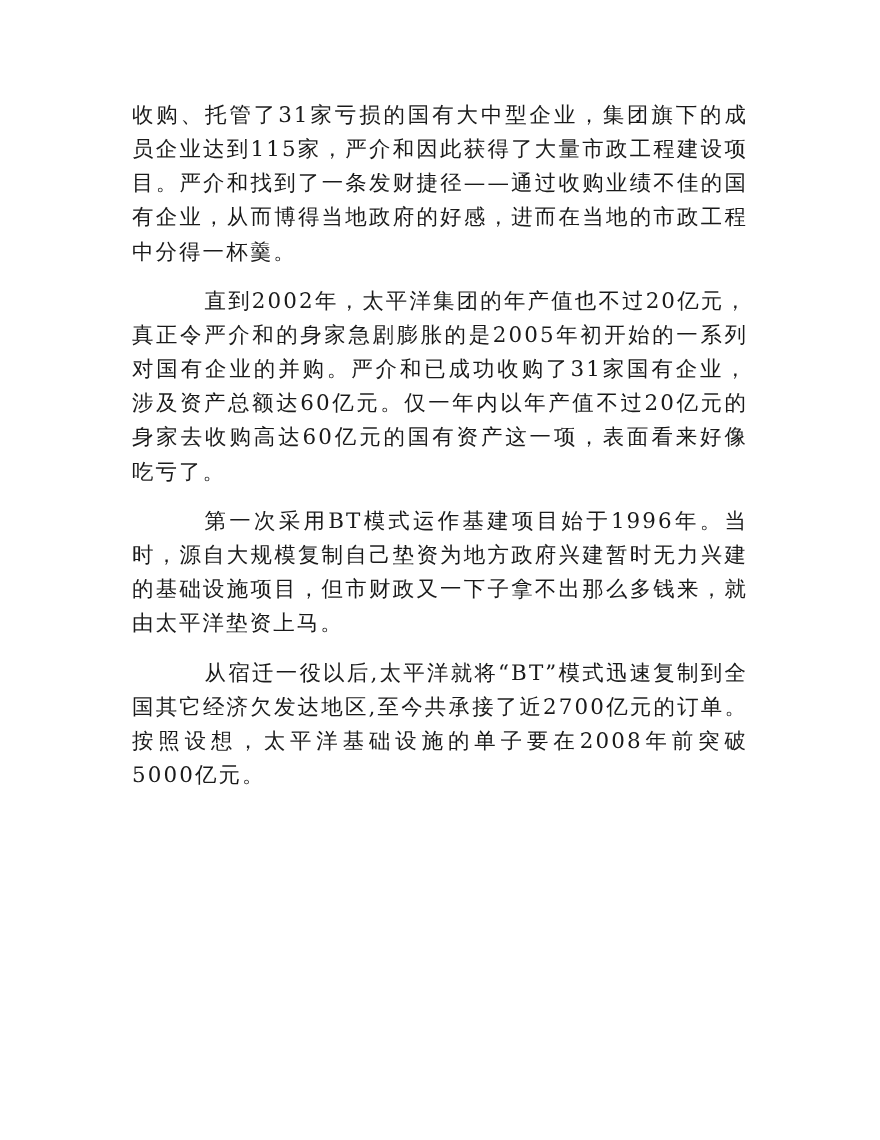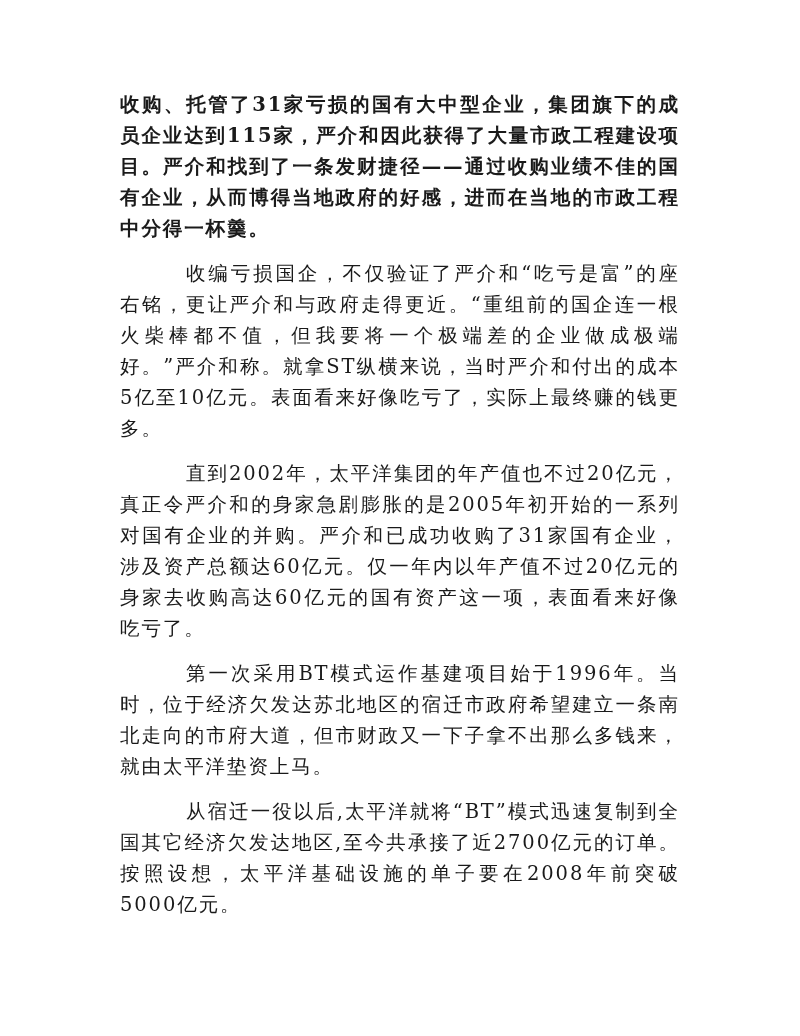--- a/index.html
+++ b/index.html
@@ -27,25 +27,23 @@
     line-height: 31px;
     letter-spacing: 1.9px;
     text-align: justify;
     text-justify: inter-character;
   }
   .para.indent {
     text-indent: 66px;
   }
   .para.first {
     text-indent: 0;
-    font-weight: bold;
   }
 </style>
 </head>
 <body>
 
 <div class="page">
   <p class="para first">收购、托管了31家亏损的国有大中型企业，集团旗下的成员企业达到115家，严介和因此获得了大量市政工程建设项目。严介和找到了一条发财捷径——通过收购业绩不佳的国有企业，从而博得当地政府的好感，进而在当地的市政工程中分得一杯羹。</p>
-  <p class="para indent">收编亏损国企，不仅验证了严介和“吃亏是富”的座右铭，更让严介和与政府走得更近。“重组前的国企连一根火柴棒都不值，但我要将一个极端差的企业做成极端好。”严介和称。就拿ST纵横来说，当时严介和付出的成本5亿至10亿元。表面看来好像吃亏了，实际上最终赚的钱更多。</p>
   <p class="para indent">直到2002年，太平洋集团的年产值也不过20亿元，真正令严介和的身家急剧膨胀的是2005年初开始的一系列对国有企业的并购。严介和已成功收购了31家国有企业，涉及资产总额达60亿元。仅一年内以年产值不过20亿元的身家去收购高达60亿元的国有资产这一项，表面看来好像吃亏了。</p>
-  <p class="para indent">第一次采用BT模式运作基建项目始于1996年。当时，位于经济欠发达苏北地区的宿迁市政府希望建立一条南北走向的市府大道，但市财政又一下子拿不出那么多钱来，就由太平洋垫资上马。</p>
+  <p class="para indent">第一次采用BT模式运作基建项目始于1996年。当时，源自大规模复制自己垫资为地方政府兴建暂时无力兴建的基础设施项目，但市财政又一下子拿不出那么多钱来，就由太平洋垫资上马。</p>
   <p class="para indent">从宿迁一役以后,太平洋就将“BT”模式迅速复制到全国其它经济欠发达地区,至今共承接了近2700亿元的订单。按照设想，太平洋基础设施的单子要在2008年前突破5000亿元。</p>
 </div>
 
 </body></html>

